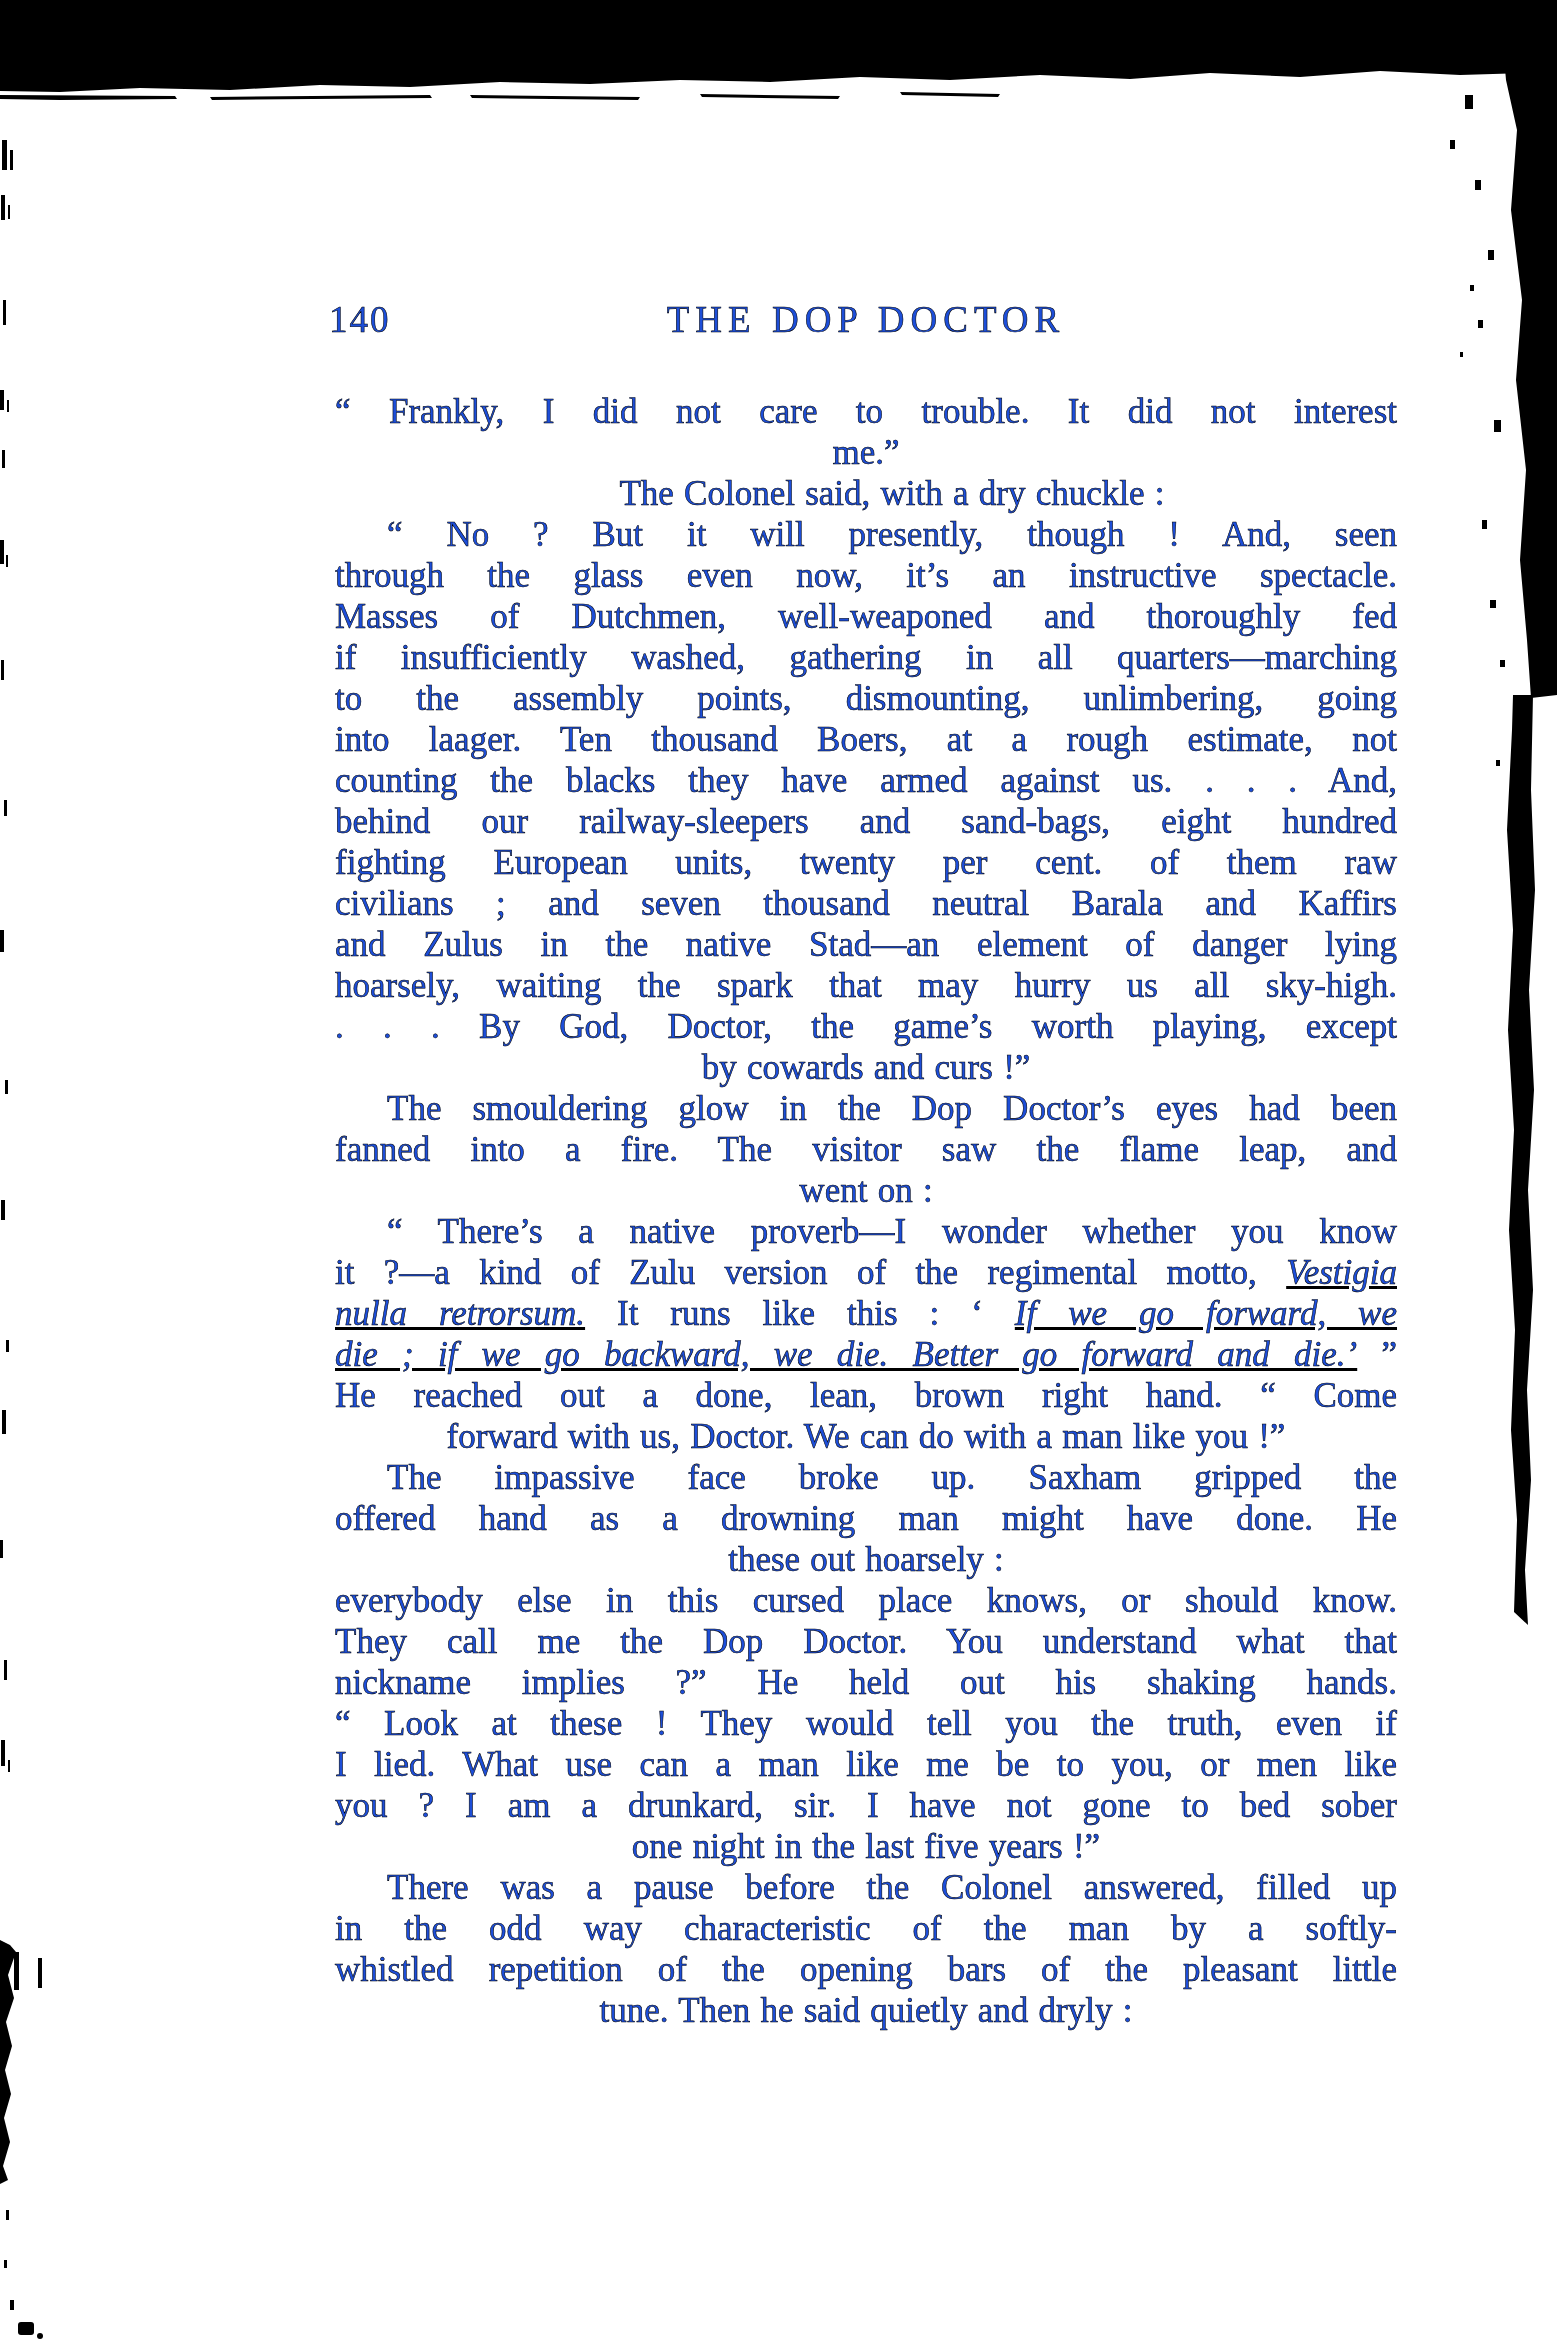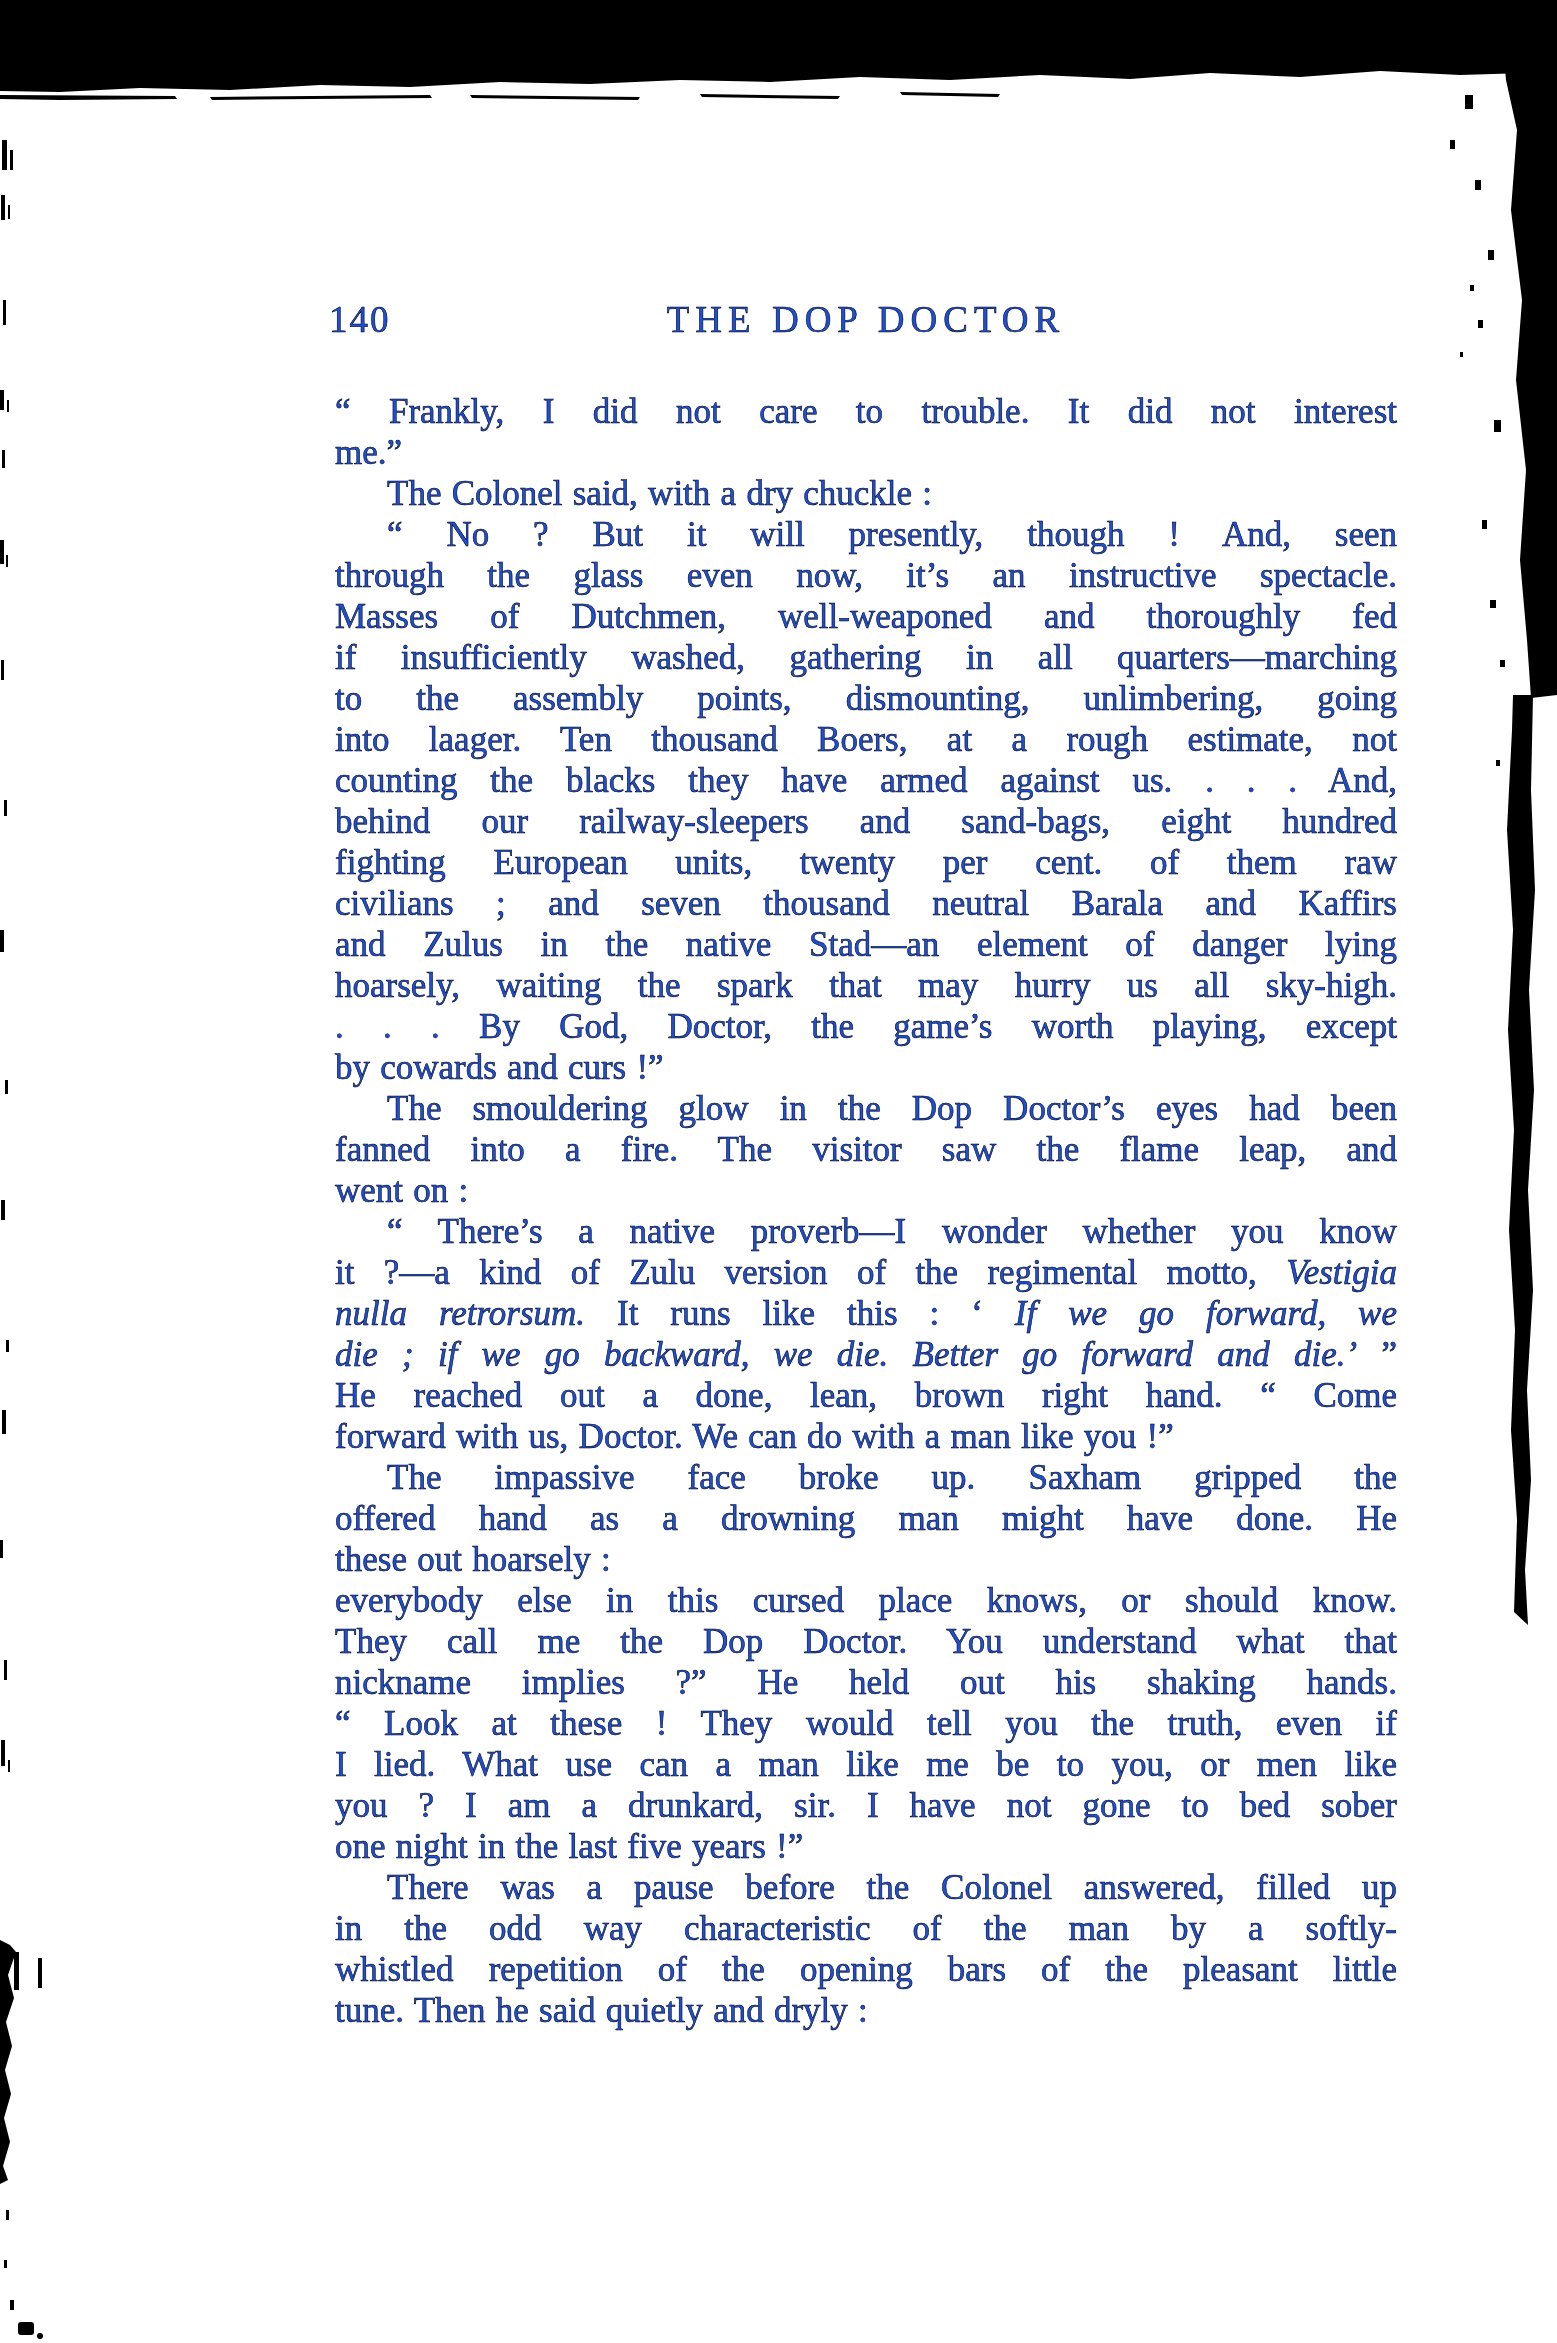--- a/index.html
+++ b/index.html
@@ -39,23 +39,23 @@
     width: 1062px;
   }
   .line {
     height: 41px;
     font-size: 35px;
     line-height: 41px;
     text-align: justify;
     text-align-last: justify;
     word-spacing: 1.5px;
   }
-  .line.last { text-align: left; text-align-last: auto; }
+  .line.last { text-align: center; text-align-last: auto; }
   .line.indent { padding-left: 52px; }
-  .em { font-style: italic; }
+  .em { font-style: italic; text-decoration: underline; }
 
   
   .artifacts {
     position: absolute;
     left: 0; top: 0;
     width: 1557px; height: 2343px;
     pointer-events: none;
     z-index: 5;
   }
 </style>

